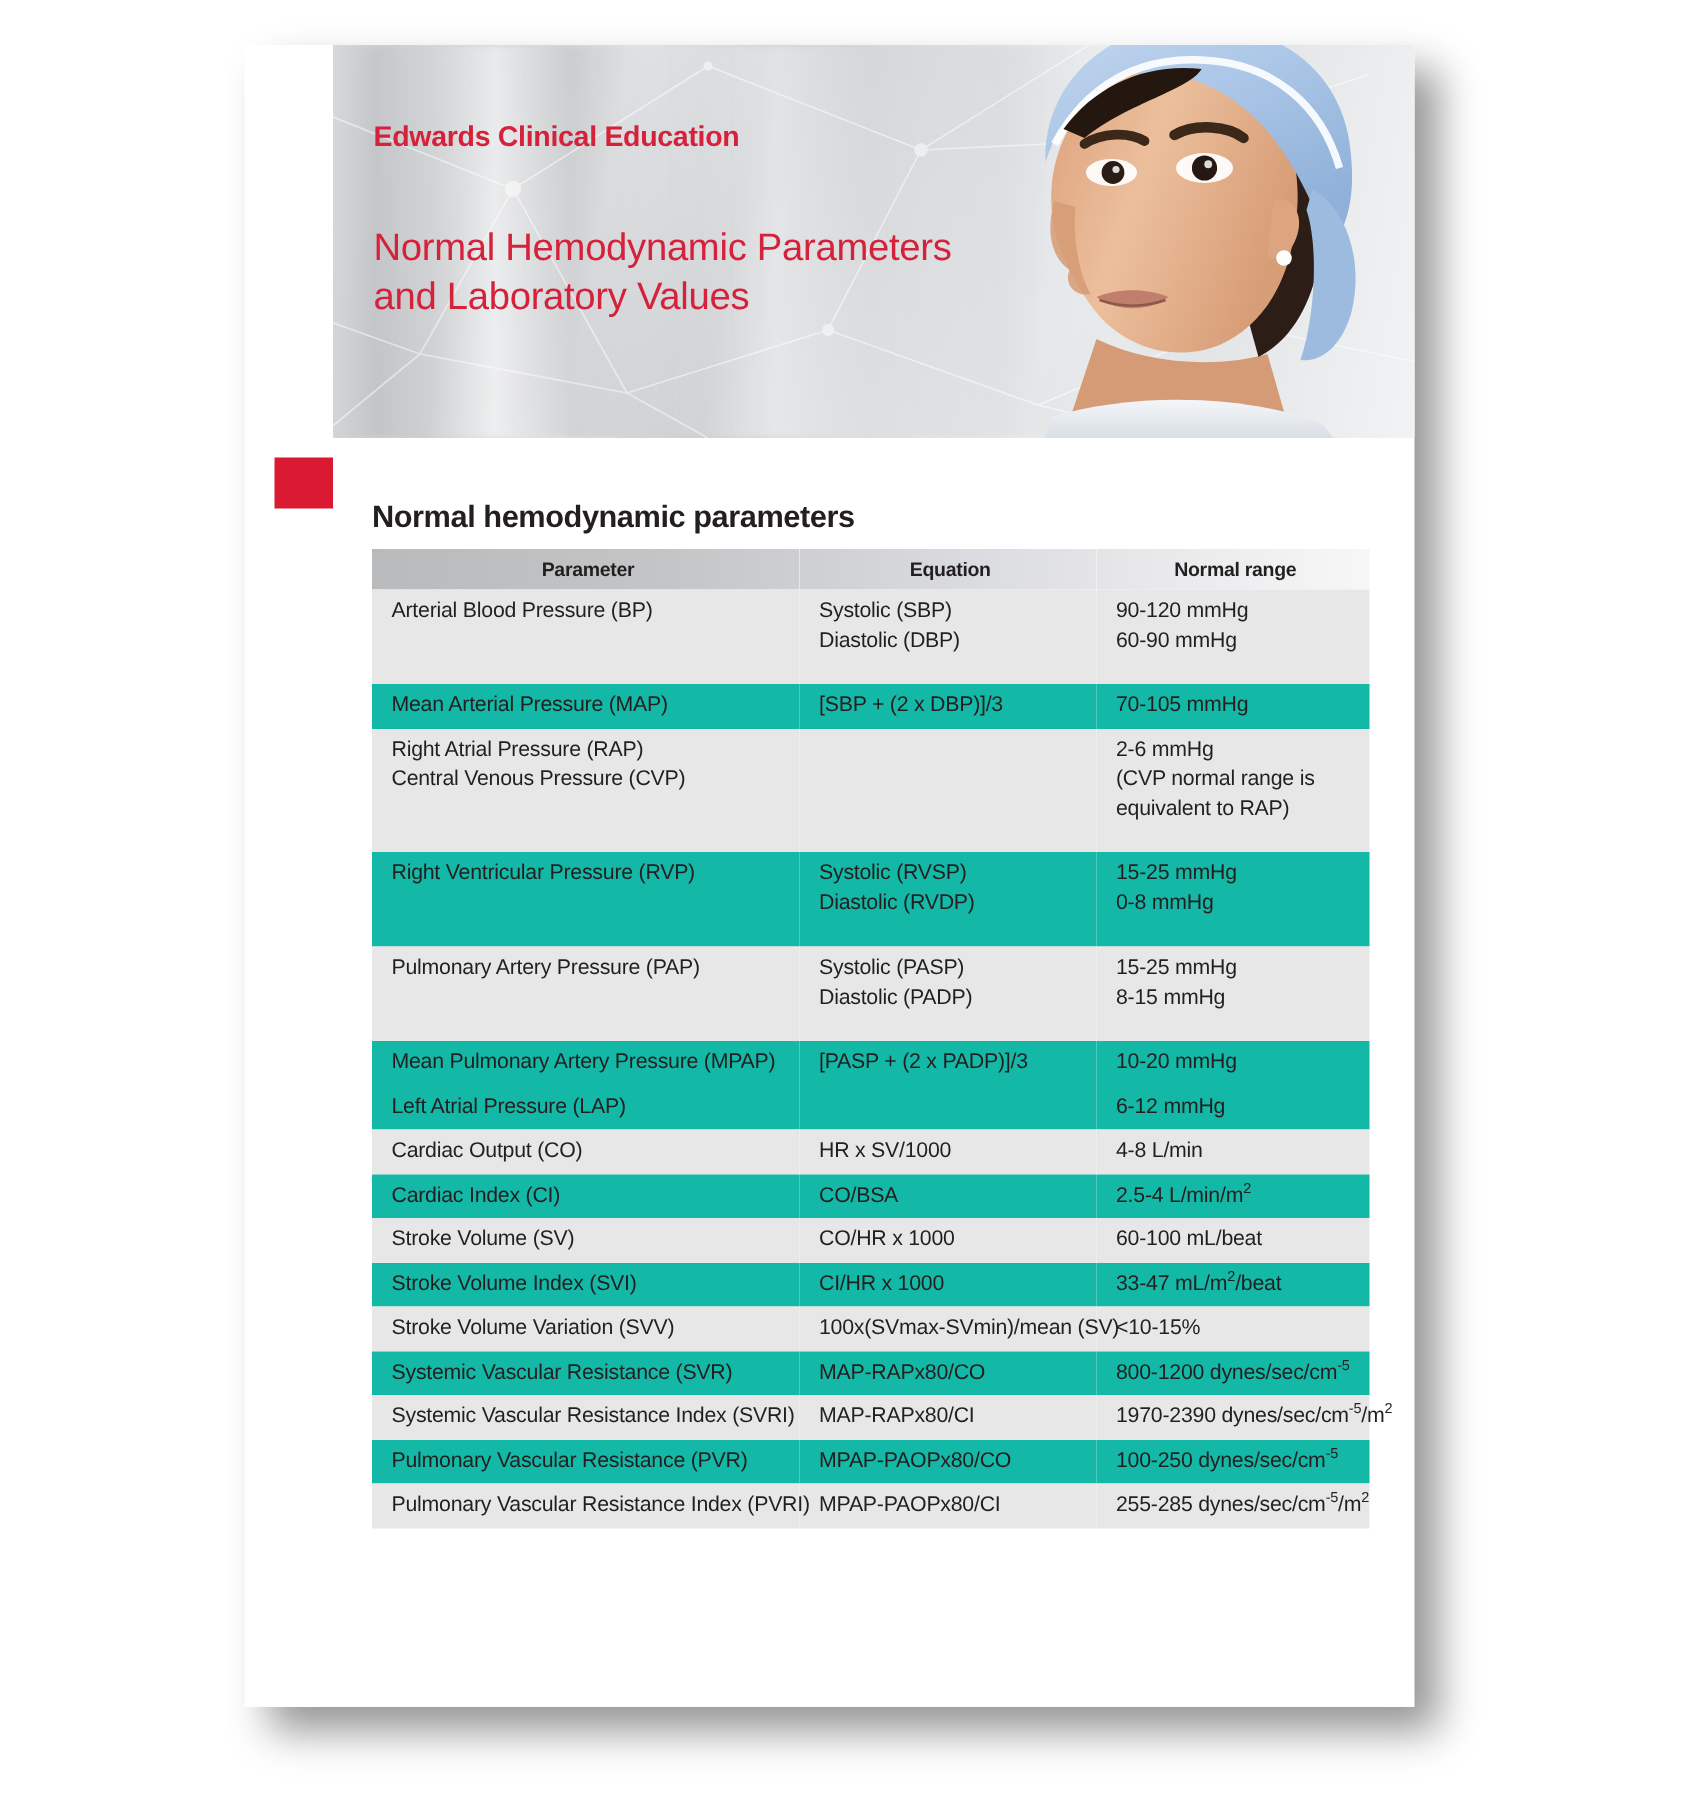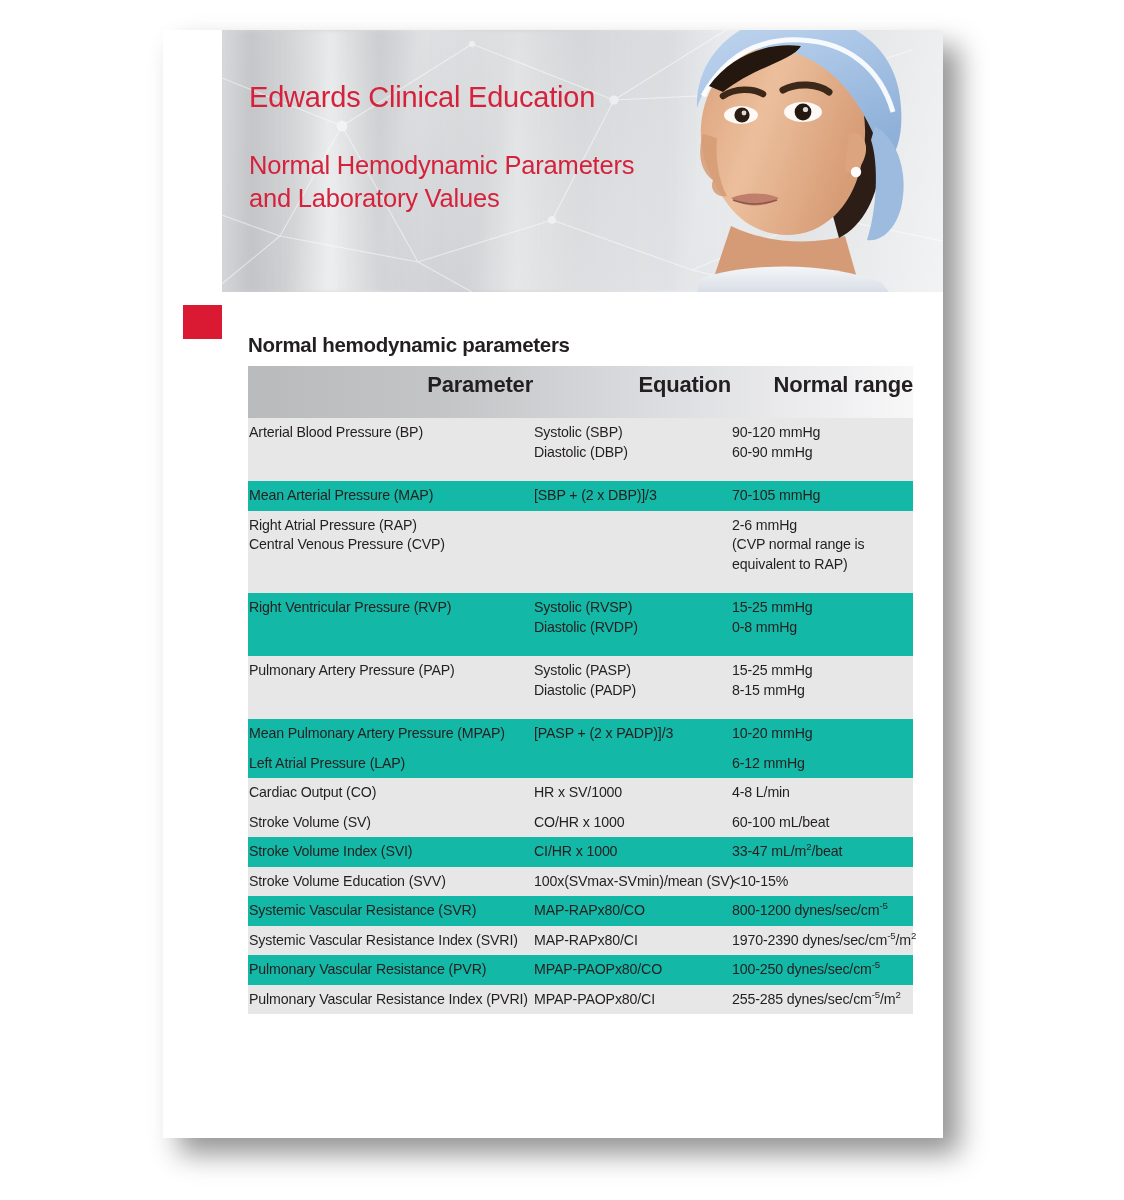--- a/index.html
+++ b/index.html
@@ -80,22 +80,22 @@
   #hero-text {
     position: absolute;
     left: 27px;              
     top: 0;
     width: 430px;
   }
   #brand-line {
     position: absolute;
     top: 51px;
     left: 0;
-    font-size: 29px;
-    font-weight: normal;
+    font-size: 19px;
+    font-weight: bold;
     color: #D6213B;
     letter-spacing: -0.2px;
     white-space: nowrap;
   }
   #doc-title {
     position: absolute;
     top: 119px;
     left: 0;
     font-size: 25.5px;
     font-weight: normal;
@@ -136,34 +136,34 @@
     width: 665px;
     table-layout: fixed;
     font-size: 14.2px;
     color: #231f20;
   }
   table#param-table col.c-param { width: 285px; }
   table#param-table col.c-eq    { width: 198px; }
   table#param-table col.c-range { width: 182px; }
 
   table#param-table thead th {
-    text-align: right;
+    text-align: center;
     font-weight: bold;
-    font-size: 22px;
-    padding: 6px 0 20px 3px;
+    font-size: 13px;
+    padding: 6px 0 6px 3px;
     letter-spacing: -0.2px;
     background: transparent;
     position: relative;
   }
   table#param-table thead tr {
     background: linear-gradient(90deg, #b9babc 0%, #c4c5c7 30%, #dcdde0 62%, #efeff1 88%, #f7f7f8 100%);
   }
 
   table#param-table tbody td {
-    padding: 5px 0 5px 1px;
+    padding: 5px 0 5px 13px;
     vertical-align: top;
     line-height: 19.5px;
     letter-spacing: -0.15px;
   }
   table#param-table tbody tr.shaded { background: #e7e7e8; }
   table#param-table tbody tr.plain  { background: #14b8a6; }
 
   
   table#param-table tbody tr.tall td { padding-bottom: 19px; }
 
@@ -430,20 +430,37 @@
               <div class="stack">
                 <span>HR x SV/1000</span>
               </div>
             </td>
             <td>
               <div class="stack">
                 <span>4-8 L/min</span>
               </div>
             </td>
           </tr>
+          <tr class="plain">
+            <td>
+              <div class="stack">
+                <span>Cardiac Index (CI)</span>
+              </div>
+            </td>
+            <td>
+              <div class="stack">
+                <span>CO/BSA</span>
+              </div>
+            </td>
+            <td>
+              <div class="stack">
+                <span>2.5-4 L/min/m<sup>2</sup></span>
+              </div>
+            </td>
+          </tr>
           <tr class="shaded">
             <td>
               <div class="stack">
                 <span>Stroke Volume (SV)</span>
               </div>
             </td>
             <td>
               <div class="stack">
                 <span>CO/HR x 1000</span>
               </div>
@@ -467,21 +484,21 @@
             </td>
             <td>
               <div class="stack">
                 <span>33-47 mL/m<sup>2</sup>/beat</span>
               </div>
             </td>
           </tr>
           <tr class="shaded">
             <td>
               <div class="stack">
-                <span>Stroke Volume Education (SVV)</span>
+                <span>Stroke Volume Variation (SVV)</span>
               </div>
             </td>
             <td>
               <div class="stack">
                 <span>100x(SVmax-SVmin)/mean (SV)</span>
               </div>
             </td>
             <td>
               <div class="stack">
                 <span>&lt;10-15%</span>

